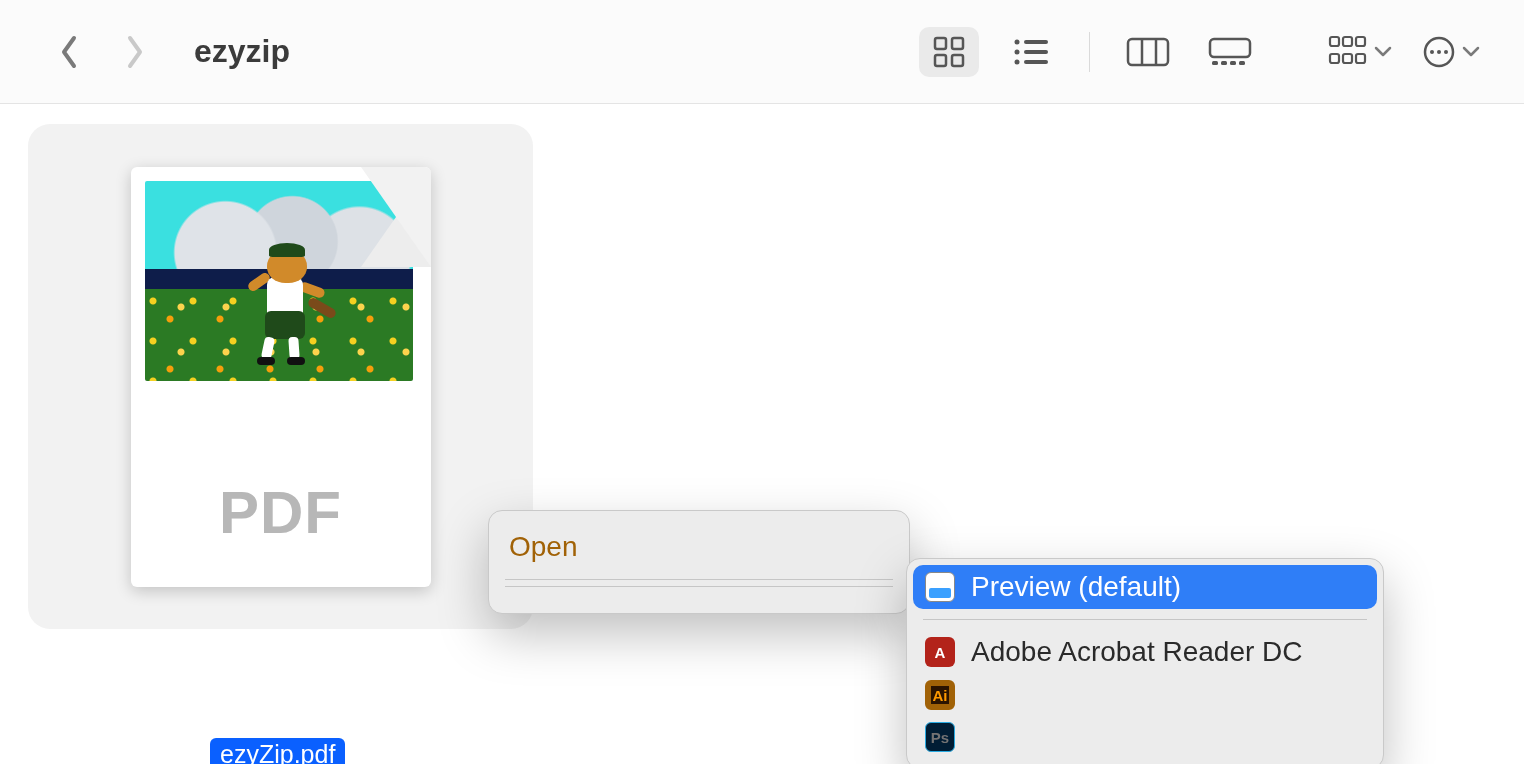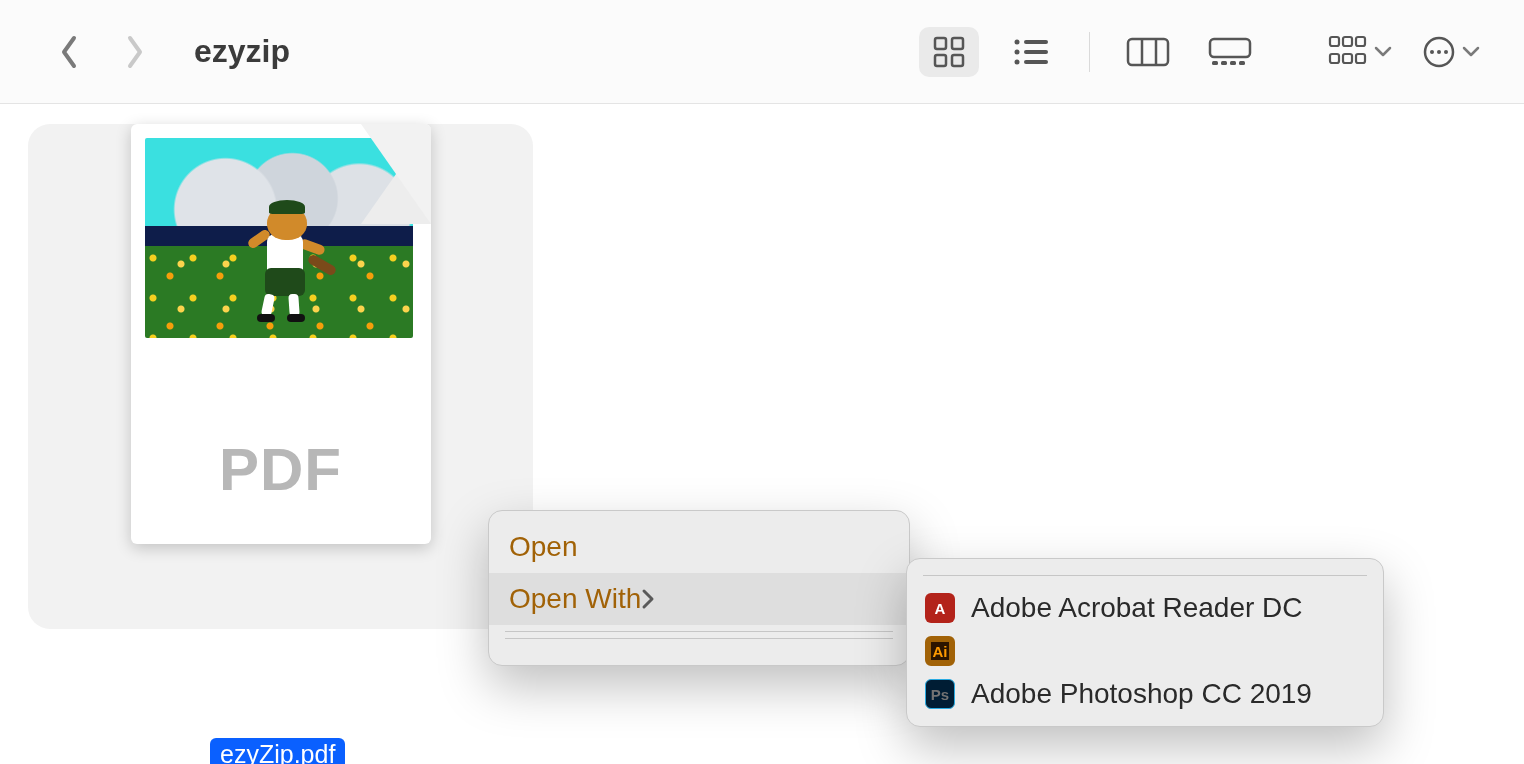--- a/index.html
+++ b/index.html
@@ -45,21 +45,21 @@
 
   .content {
     position: relative;
     padding: 20px 28px;
   }
   .file-tile {
     width: 505px;
     height: 505px;
     background:#f2f2f2;
     border-radius: 22px;
-    display:flex; align-items:flex-start; justify-content:center;
+    display:flex; align-items:center; justify-content:center;
     position:relative;
   }
   .page {
     width: 300px;
     height: 420px;
     background:#ffffff;
     border-radius: 6px;
     box-shadow: 0 4px 16px rgba(0,0,0,0.2);
     position:relative;
     overflow:hidden;
@@ -297,41 +297,36 @@
       <div class="pdf-label">PDF</div>
     </div>
   </div>
   <div class="filename">ezyZip.pdf</div>
 </div>
 
 <div class="ctx-menu">
   <div class="ctx-item">
     <span>Open</span>
   </div>
-  <div class="ctx-item hover">
-    <span>Open With</span>
-    <span class="ctx-arrow">
-      <svg width="14" height="22" viewBox="0 0 14 22">
-          <path d="M3 3 L11 11 L3 19" stroke="#5a5a5a" stroke-width="3" fill="none" stroke-linecap="round" stroke-linejoin="round"></path>
-        </svg>
-    </span>
-  </div>
   <div class="ctx-sep"></div>
   <div class="ctx-sep"></div>
   <div class="ctx-item">
     
   </div>
 </div>
 
 <div class="submenu">
+  <div class="sub-item selected">
+    <span class="app-icon icon-preview"></span>
+    <span>Preview (default)</span>
+  </div>
   <div class="sub-sep"></div>
   <div class="sub-item">
     <span class="app-icon icon-acrobat">A</span>
     <span>Adobe Acrobat Reader DC</span>
   </div>
   <div class="sub-item">
     <span class="app-icon icon-ai">Ai</span>
   </div>
   <div class="sub-item">
     <span class="app-icon icon-ps">Ps</span>
-    <span>Adobe Photoshop CC 2019</span>
   </div>
 </div>
 
 </body></html>

